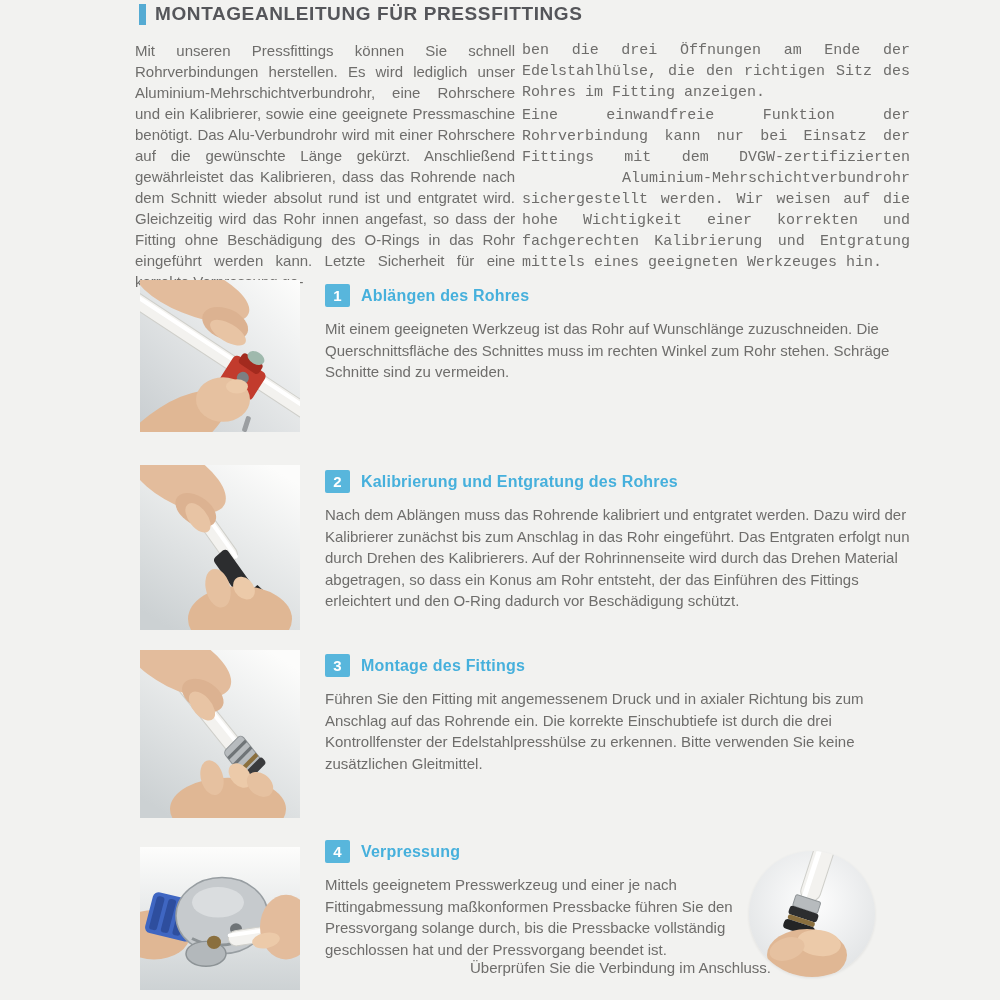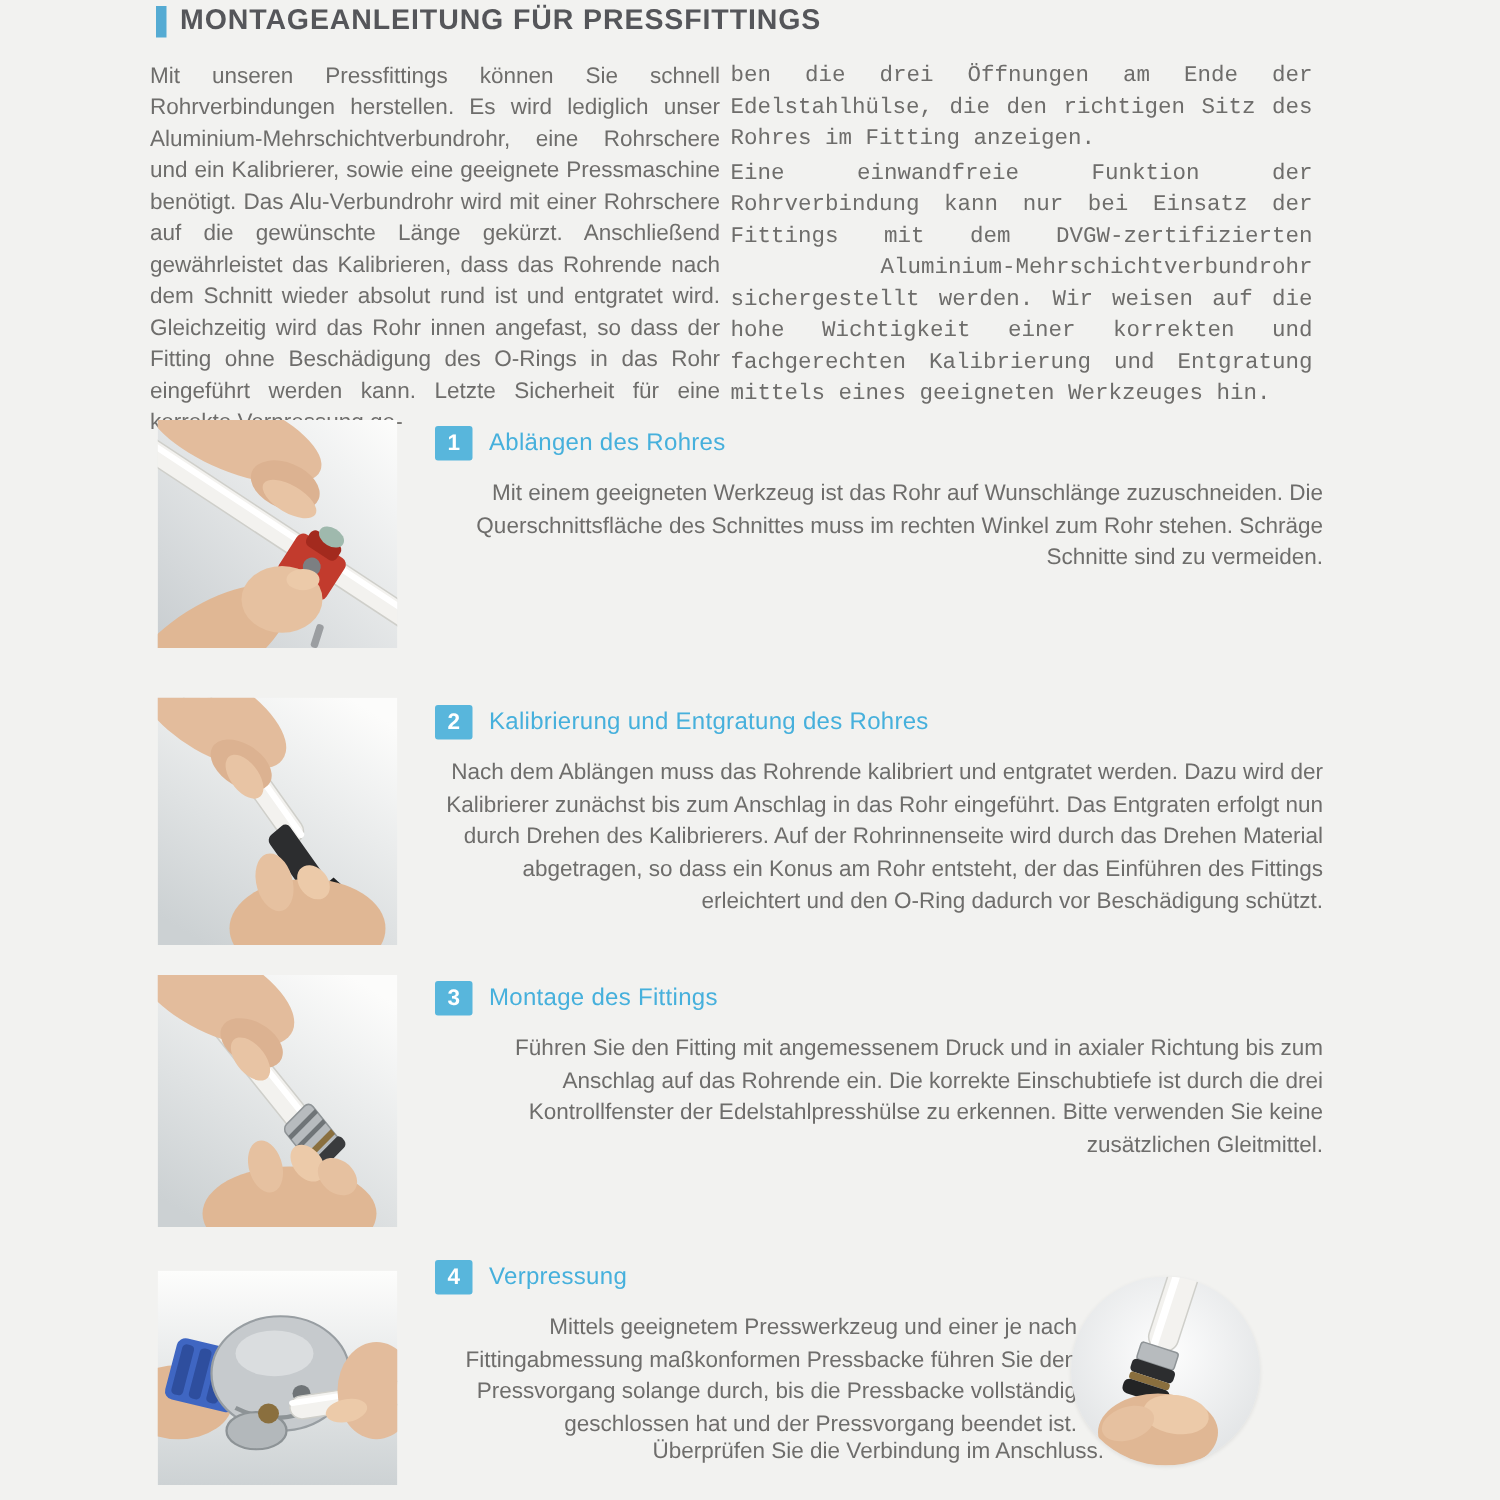--- a/index.html
+++ b/index.html
@@ -2,21 +2,21 @@
 <html lang="de"><head>
 <meta charset="utf-8">
 <style>
   html,body{margin:0;padding:0;}
   body{
     width:1000px;height:1000px;
     background:#f2f2f0;
     font-family:"Liberation Sans", sans-serif;
     color:#6e6d6b;
   }
-  .page{position:relative;width:944px;height:1000px;overflow:hidden;background:#f2f2f0;}
+  .page{position:relative;width:944px;height:1000px;overflow:hidden;background:#f2f2f0;margin-left:35px;}
 
   
   .title-row{position:absolute;left:104px;top:3px;display:flex;align-items:center;}
   .title-bar{width:7px;height:21px;background:#55abd3;margin-right:9px;flex:none;}
   .page-title{font-size:19px;font-weight:bold;color:#55565a;letter-spacing:0.6px;white-space:nowrap;}
 
   
   .intro-col{position:absolute;top:40px;font-size:15px;line-height:21px;text-align:justify;color:#6e6d6b;}
   .intro-left{left:100px;width:380px;}
   .intro-right{left:487px;width:388px;font-family:Liberation Mono, monospace;}
@@ -24,23 +24,23 @@
   .note-text{margin-top:2px;}
   .note-gap{display:inline-block;width:62px;height:1px;}
 
   
   .photo{position:absolute;left:105px;width:160px;overflow:hidden;}
   .photo svg{display:block;width:100%;height:100%;}
   .step{position:absolute;left:290px;}
   .step-head{display:flex;align-items:center;}
   .step-num{width:25px;height:23px;background:#58b6dc;color:#ffffff;font-weight:bold;font-size:15px;
             display:flex;align-items:center;justify-content:center;border-radius:2px;flex:none;}
-  .step-title{margin-left:11px;color:#46b0dc;font-weight:normal;font-size:16px;letter-spacing:0.2px;text-align:right;}
+  .step-title{margin-left:11px;color:#46b0dc;font-weight:bold;font-size:16px;letter-spacing:0.2px;text-align:right;}
   .step-text{margin-top:11px;font-size:15px;line-height:21.5px;color:#6e6d6b;}
-  .step-text p{margin:0;text-align:right;}
+  .step-text p{margin:0;}
   .step-text p + p{margin-top:22px;}
 
   
   .circle-photo{position:absolute;left:714px;top:851px;width:126px;height:126px;border-radius:50%;
                 overflow:hidden;box-shadow:0 1px 3px rgba(0,0,0,0.08);}
   .circle-photo svg{display:block;width:100%;height:100%;}
   .footer-note{position:absolute;left:435px;top:959px;font-size:15px;color:#6e6d6b;}
 </style>
 </head>
 <body>

